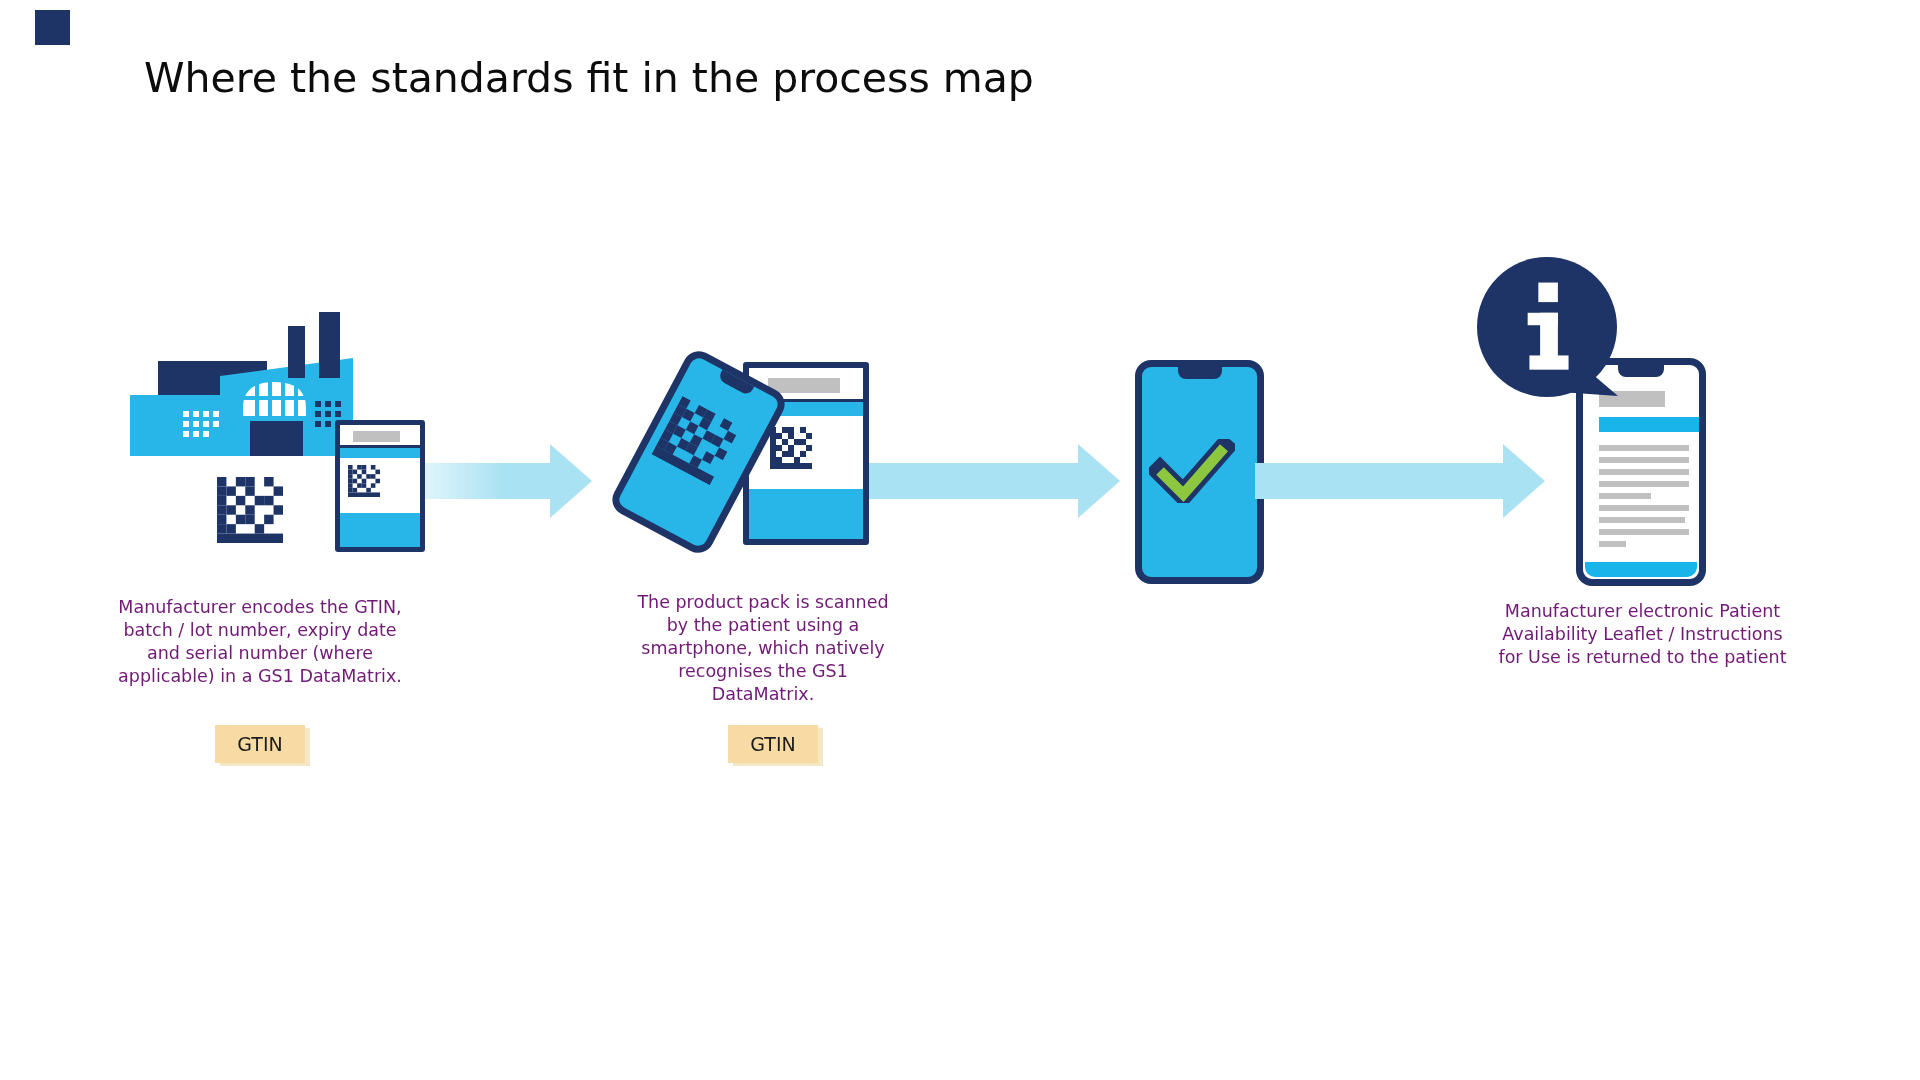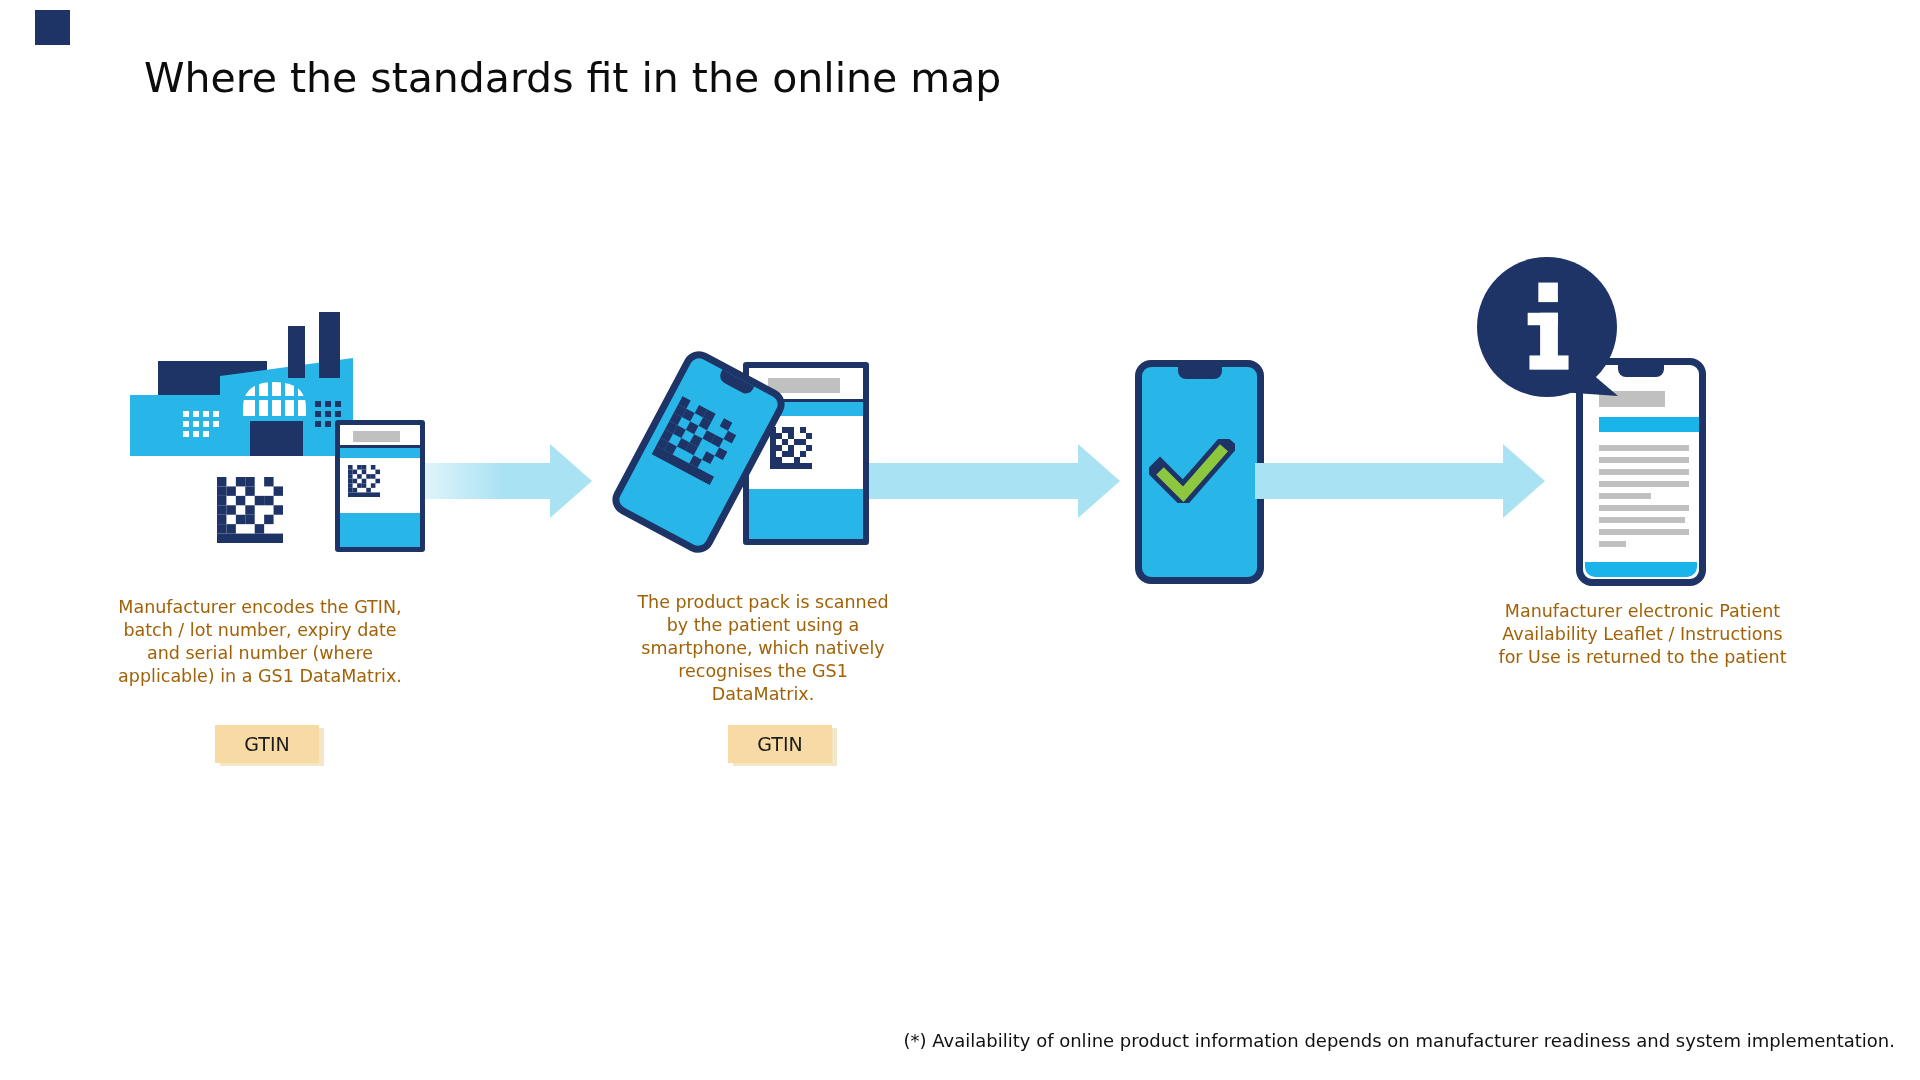--- a/index.html
+++ b/index.html
@@ -7,28 +7,28 @@
     --green:#8dc63f; --badge-bg:#f8dba4; --badge-shadow:#f3e7c6; --gray:#c0c0c0; --text:#000;
   }
   html,body{margin:0;padding:0;background:#fff;}
   .stage{
     position:relative;width:1920px;height:1080px;background:#fff;overflow:hidden;
     font-family:"DejaVu Sans","Liberation Sans",sans-serif;color:var(--text);
   }
   .corner-square{position:absolute;left:35px;top:10px;width:35px;height:35px;background:var(--navy);}
   .title{position:absolute;left:144px;top:54px;margin:0;font-size:41px;font-weight:400;color:#0c0c0c;white-space:nowrap;}
 
-  .caption{position:absolute;font-size:17.5px;line-height:23px;text-align:center;white-space:pre-line;color:#a16207;}
+  .caption{position:absolute;font-size:17.5px;line-height:23px;text-align:center;white-space:pre-line;color:#701a75;}
   .cap1{left:105px;top:596px;width:310px;}
   .cap2{left:628px;top:591px;width:270px;}
   .cap3{left:1083px;top:597px;width:220px;}
   .cap4{left:1470px;top:600px;width:345px;}
 
   .badge{
-    position:absolute;width:104px;height:38px;background:var(--badge-bg);
+    position:absolute;width:90px;height:38px;background:var(--badge-bg);
     box-shadow:5px 3px 0 var(--badge-shadow);
     font-size:19px;line-height:38px;text-align:center;color:#1c1c1c;
   }
   .badge1{left:215px;top:725px;}
   .badge2{left:728px;top:725px;}
 
   .footnote{position:absolute;right:25px;top:1030px;font-size:18px;color:#111;white-space:nowrap;}
 
   
   .arrow{position:absolute;top:444px;height:74px;}
@@ -114,21 +114,21 @@
         <rect x="40" y="50" width="10" height="10"></rect>
       <rect x="0" y="60" width="70" height="10"></rect>
     </g>
   </defs>
 </svg>
 
 <div class="stage">
 
   <div class="corner-square"></div>
 
-  <h1 class="title">Where the standards fit in the online map</h1>
+  <h1 class="title">Where the standards fit in the process map</h1>
 
   <svg class="factory" viewBox="0 0 260 150">
     <rect class="f-navy" x="53" y="51" width="109" height="35"></rect>
     <polygon class="f-cyan" points="115,86 115,66 248,48 248,86"></polygon>
     <rect class="f-cyan" x="25" y="85" width="223" height="61"></rect>
     <rect class="f-navy" x="183" y="16" width="17" height="52"></rect>
     <rect class="f-navy" x="214" y="2" width="21" height="66"></rect>
     <path class="f-white" d="M138,106 L138,98 Q138,72 169.5,72 Q201,72 201,98 L201,106 Z"></path>
     <rect class="f-cyan" x="150" y="74" width="4" height="32"></rect>
     <rect class="f-cyan" x="163" y="72" width="4" height="34"></rect>
@@ -257,15 +257,14 @@
 smartphone, which natively
 recognises the GS1
 DataMatrix.</div>
   <div class="caption cap4">Manufacturer electronic Patient
 Availability Leaflet / Instructions
 for Use is returned to the patient</div>
 
   <div class="badge badge1">GTIN</div>
   <div class="badge badge2">GTIN</div>
 
-  <div class="footnote">(*) Availability of online product information depends on manufacturer readiness and system implementation.</div>
 
 </div>
 
 </body></html>

